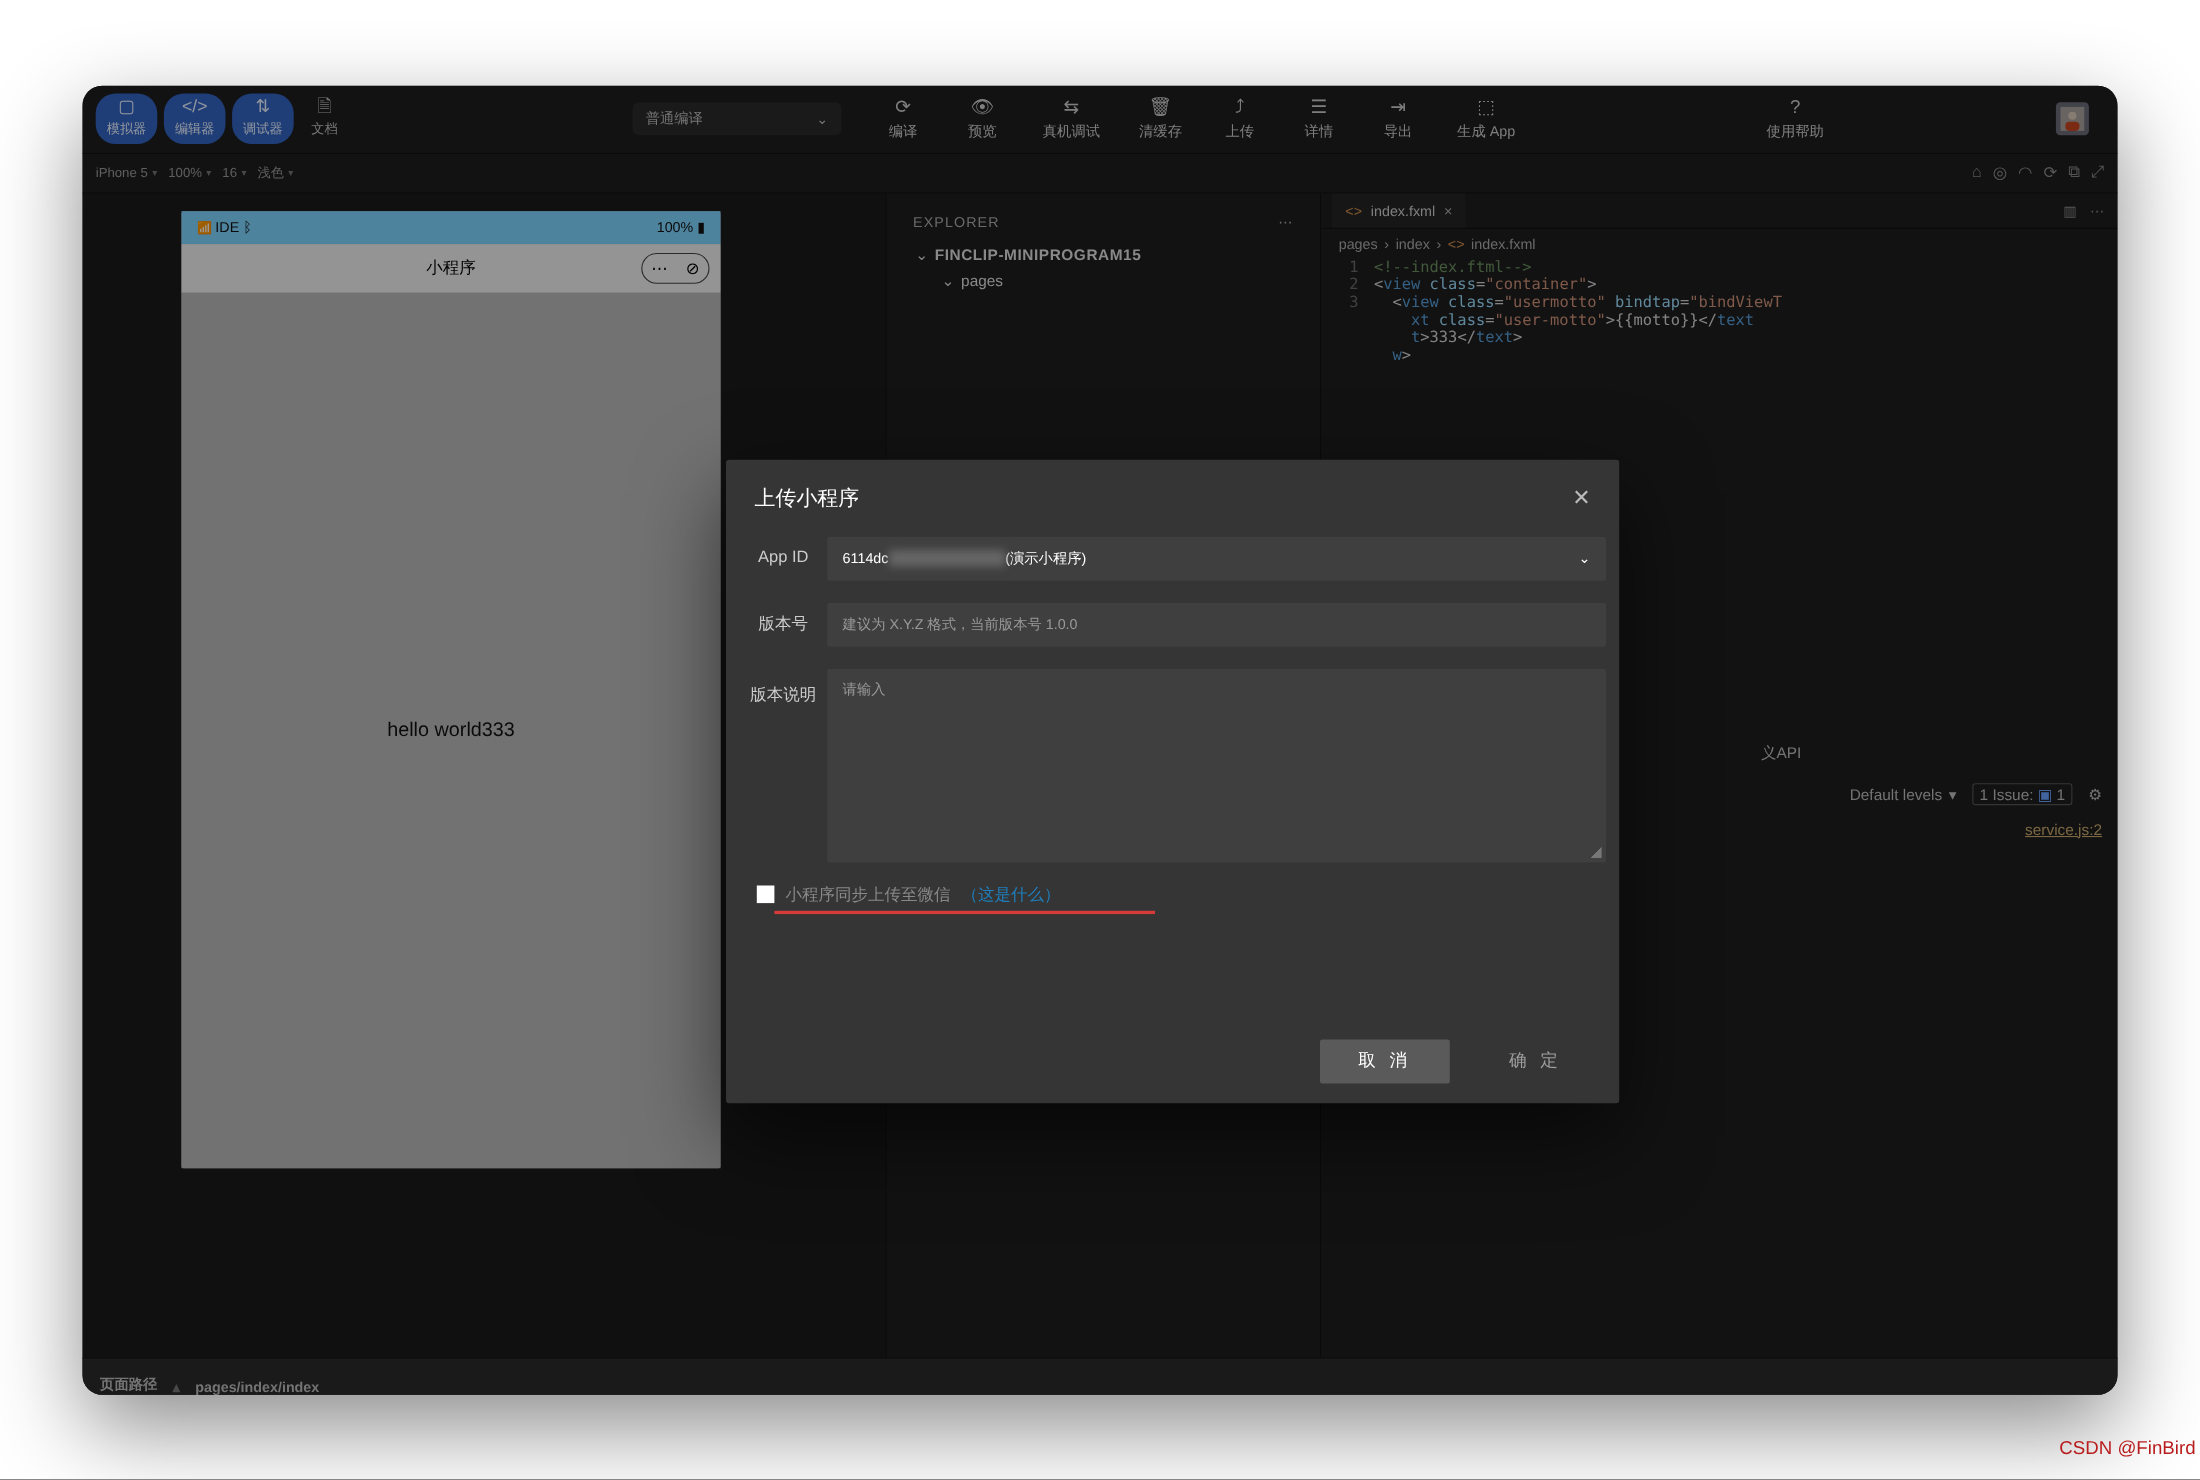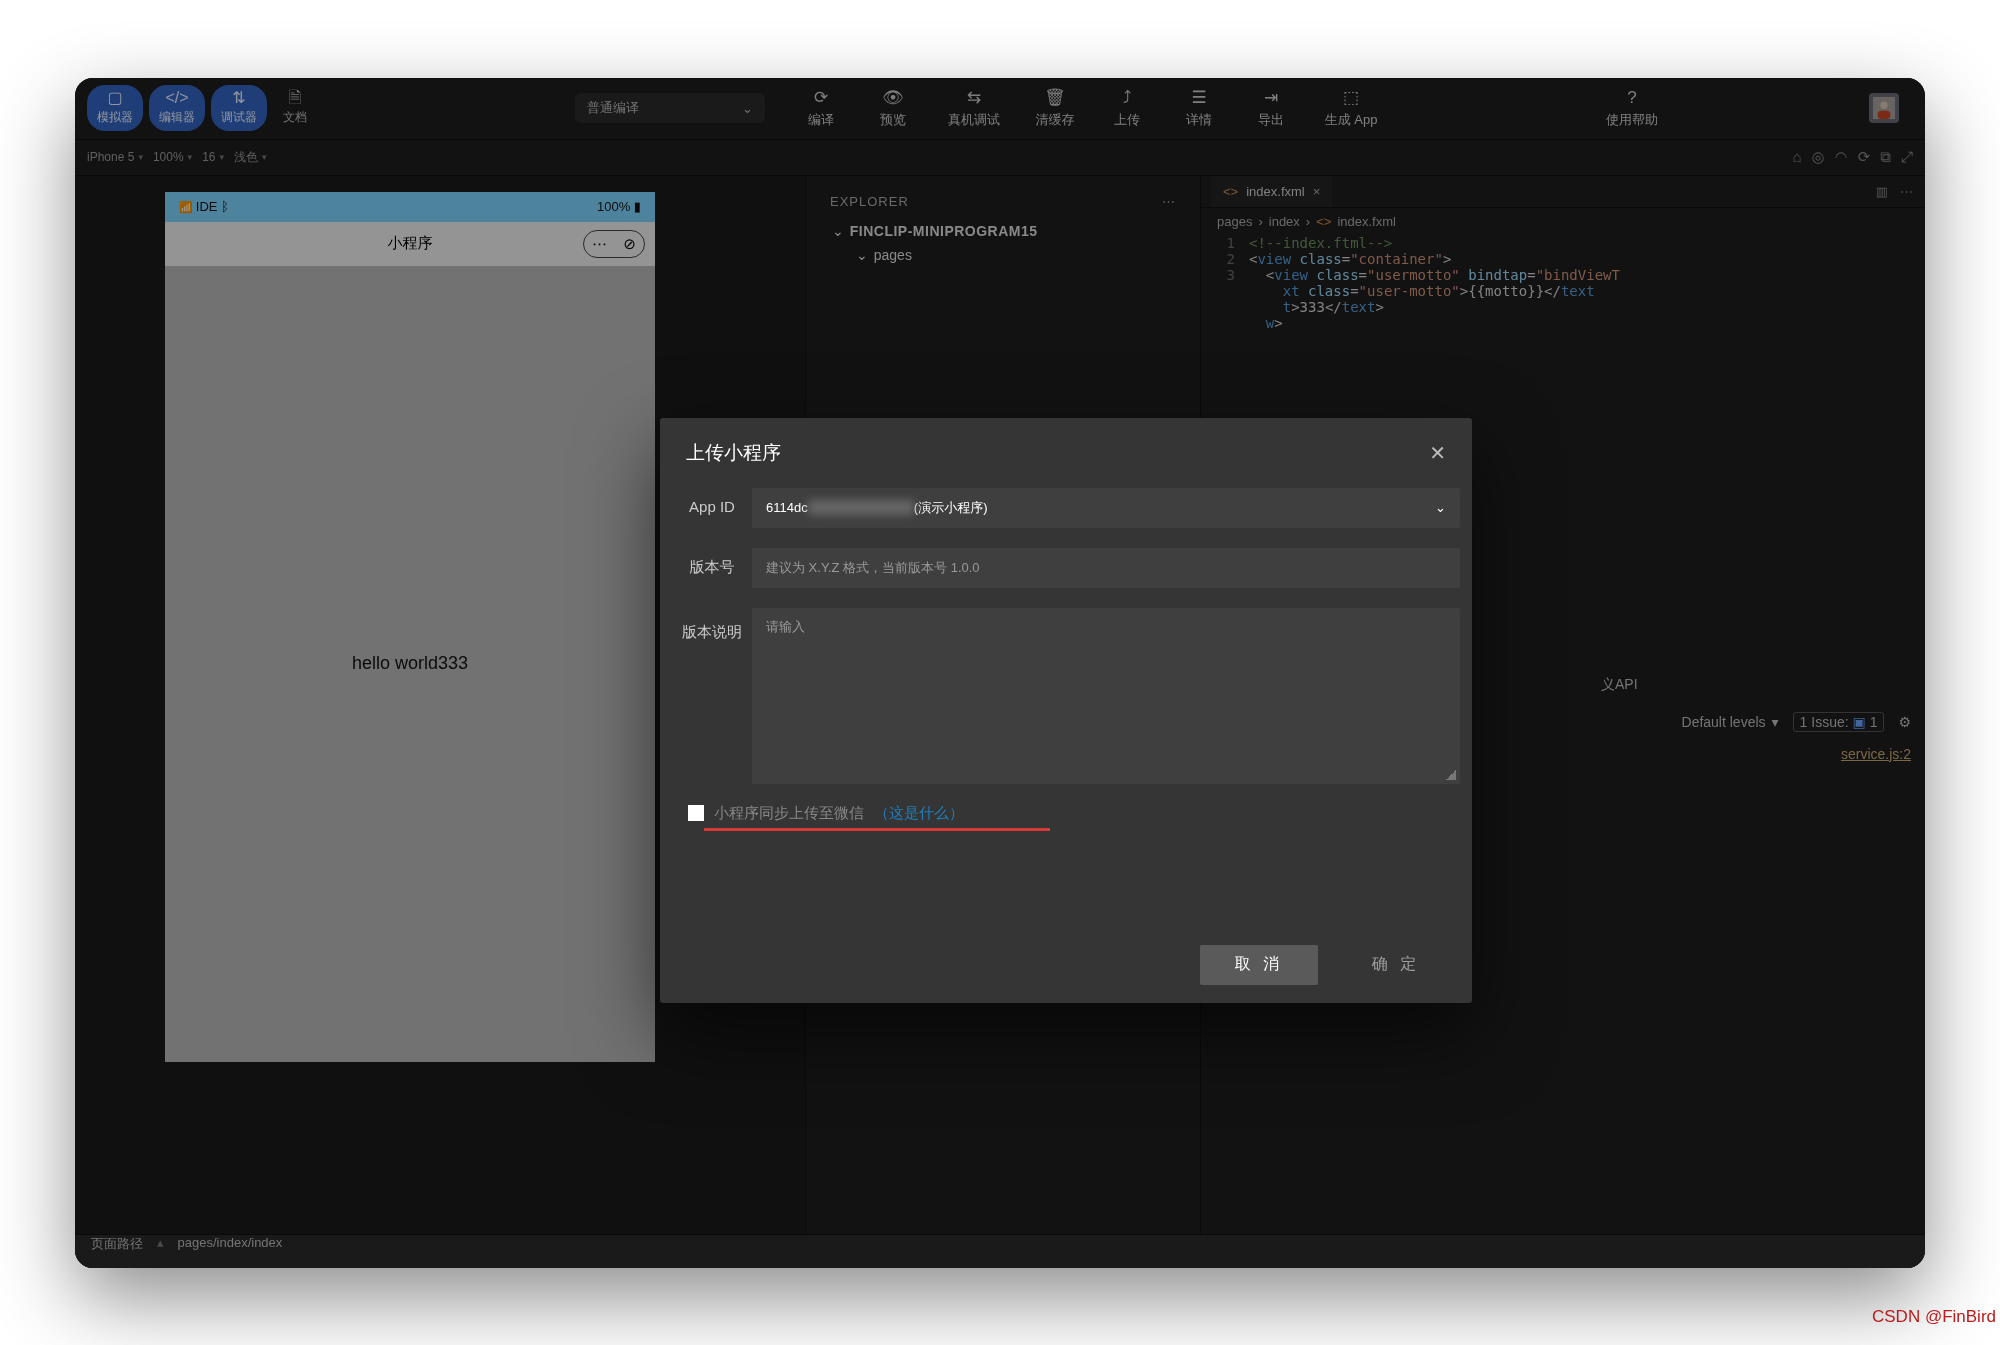--- a/index.html
+++ b/index.html
@@ -113,21 +113,21 @@
   .body { flex: 1; display: flex; min-height: 0; }
 
   
   .sim-pane { width: 730px; display: flex; flex-direction: column; background: #1b1b1b; position: relative; padding-left: 90px; padding-top: 16px; }
   .device { width: 490px; height: 870px; background: #b9b9b9; border-radius: 2px; display: flex; flex-direction: column; }
   .dev-status { height: 30px; display: flex; align-items: center; justify-content: space-between; padding: 0 14px; font-size: 13px; color: #111; background: #7dd3fc; }
   .dev-nav { height: 44px; background: #efefef; display:flex; align-items:center; justify-content:center; position:relative; color:#000; font-size:15px; }
   .dev-nav .navbtns { position: absolute; right: 10px; display:flex; border:1.5px solid #444; border-radius: 20px; height: 28px; width:62px; align-items:center; justify-content:space-around; }
   .dev-body { flex:1; display:flex; align-items:center; justify-content:center; background:#b9b9b9; color:#111; font-size: 18px; }
 
-  .footer { height: 34px; background: #2b2b2b; border-top:1px solid #111; display:flex; align-items:flex-start; gap:14px; padding:0 16px; color:#bbb; font-size:13px; position:absolute; bottom:0; left:0; right:0; }
+  .footer { height: 34px; background: #2b2b2b; border-top:1px solid #111; display:flex; align-items:flex-end; gap:14px; padding:0 16px; color:#bbb; font-size:13px; position:absolute; bottom:0; left:0; right:0;font-weight:bold; }
 
   
   .explorer { width: 396px; background: #1d1d1d; border-left:1px solid #111; border-right:1px solid #111; padding:10px 18px; color:#ccc; }
   .exp-head { display:flex; justify-content:space-between; color:#aaa; font-size:13px; letter-spacing:1px; margin:8px 6px 10px; }
   .exp-item { display:flex; align-items:center; gap:6px; font-size:14px; color:#ddd; padding:4px 8px; }
   .exp-child { margin-left: 24px; }
 
   
   .editor { flex: 1; background: #1e1e1e; display:flex; flex-direction: column; position:relative; }
   .tabs { height: 32px; display:flex; align-items:center; padding-left:10px; gap:8px; border-bottom:1px solid #111; }

